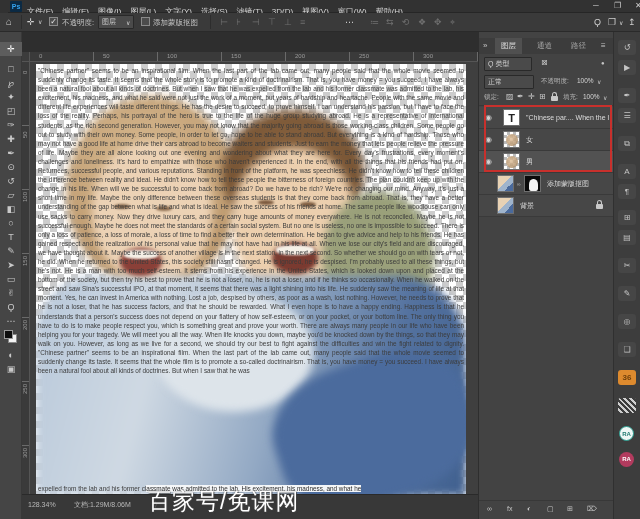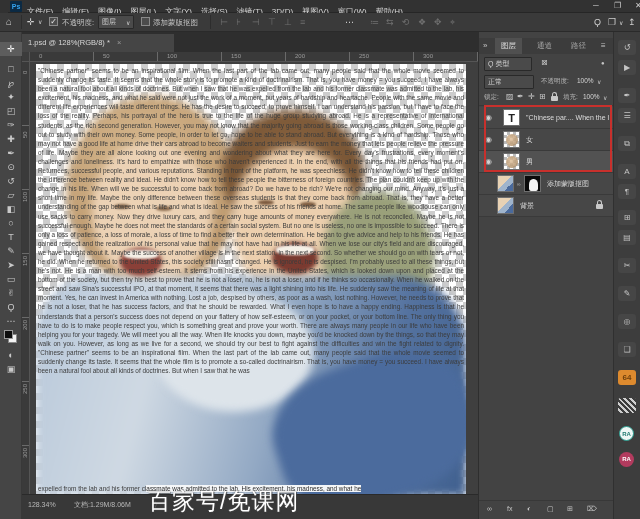--- a/index.html
+++ b/index.html
@@ -138,24 +138,20 @@
     <div class="tool abs" style="left:0;top:254px;">✌</div>
     <div class="tool abs" style="left:0;top:268px;">Ϙ</div>
     <div class="tool abs" style="left:0;top:282px;">⋯</div>
     <div class="abs" style="left:8px;top:302px;width:9px;height:9px;background:#f2f2f2;border:1px solid #888;z-index:2;"></div>
     <div class="abs" style="left:4px;top:298px;width:9px;height:9px;background:#0d0d0d;border:1px solid #999;z-index:3;"></div>
     <div class="tool abs" style="left:0;top:316px;">◐</div>
     <div class="tool abs" style="left:0;top:330px;">▣</div>
   </div>
 
   <div id="tabbar" class="abs"></div>
-  <div id="doctab" class="abs">
-    <span>1.psd @ 128%(RGB/8) *</span>
-    <span style="color:#9a9a9a;margin-left:5px;">×</span>
-  </div>
   <div id="rulercorner" class="abs"></div>
   <div id="hruler" class="abs">
     <span class="rnum abs" style="left:9px;top:1px;">0</span>
     <span class="rnum abs" style="left:73px;top:1px;">50</span>
     <span class="rnum abs" style="left:137px;top:1px;">100</span>
     <span class="rnum abs" style="left:201px;top:1px;">150</span>
     <span class="rnum abs" style="left:265px;top:1px;">200</span>
     <span class="rnum abs" style="left:329px;top:1px;">250</span>
     <span class="rnum abs" style="left:393px;top:1px;">300</span>
   </div>
@@ -291,21 +287,21 @@
     <div class="dock-ico" style="top:76px;">☰</div>
     <div class="dock-ico" style="top:104px;">⧉</div>
     <div class="dock-ico" style="top:132px;">A</div>
     <div class="dock-ico" style="top:152px;">¶</div>
     <div class="dock-ico" style="top:178px;">⊞</div>
     <div class="dock-ico" style="top:198px;">▤</div>
     <div class="dock-ico" style="top:226px;">✂</div>
     <div class="dock-ico" style="top:254px;">✎</div>
     <div class="dock-ico" style="top:282px;">◎</div>
     <div class="dock-ico" style="top:310px;">❏</div>
-    <div class="dock-ico" style="top:338px;background:#dd8a2e;color:#6e3f0c;font-weight:bold;">64</div>
+    <div class="dock-ico" style="top:338px;background:#dd8a2e;color:#6e3f0c;font-weight:bold;">36</div>
     <div class="dock-ico" style="top:366px;background:repeating-linear-gradient(45deg,#3d3d3d 0 2px,#cfcfcf 2px 4px);"></div>
     <div class="dock-circle" style="top:394px;background:#eef7f5;border:1px solid #2a9d8f;color:#1f7a70;">RA</div>
     <div class="dock-circle" style="top:420px;background:#b23b5e;color:#ffffff;">RA</div>
   </div>
 
   <div id="watermark" class="abs">百家号/免课网</div>
 
 </div>
 
 </body></html>

